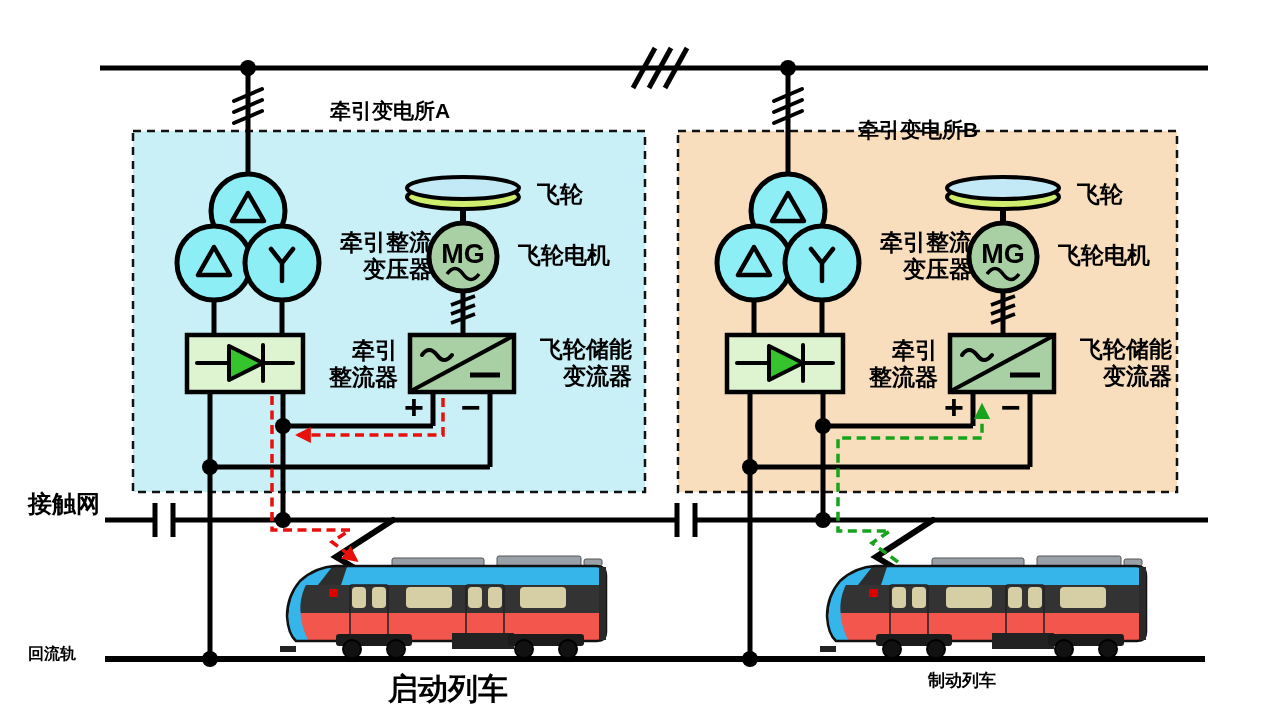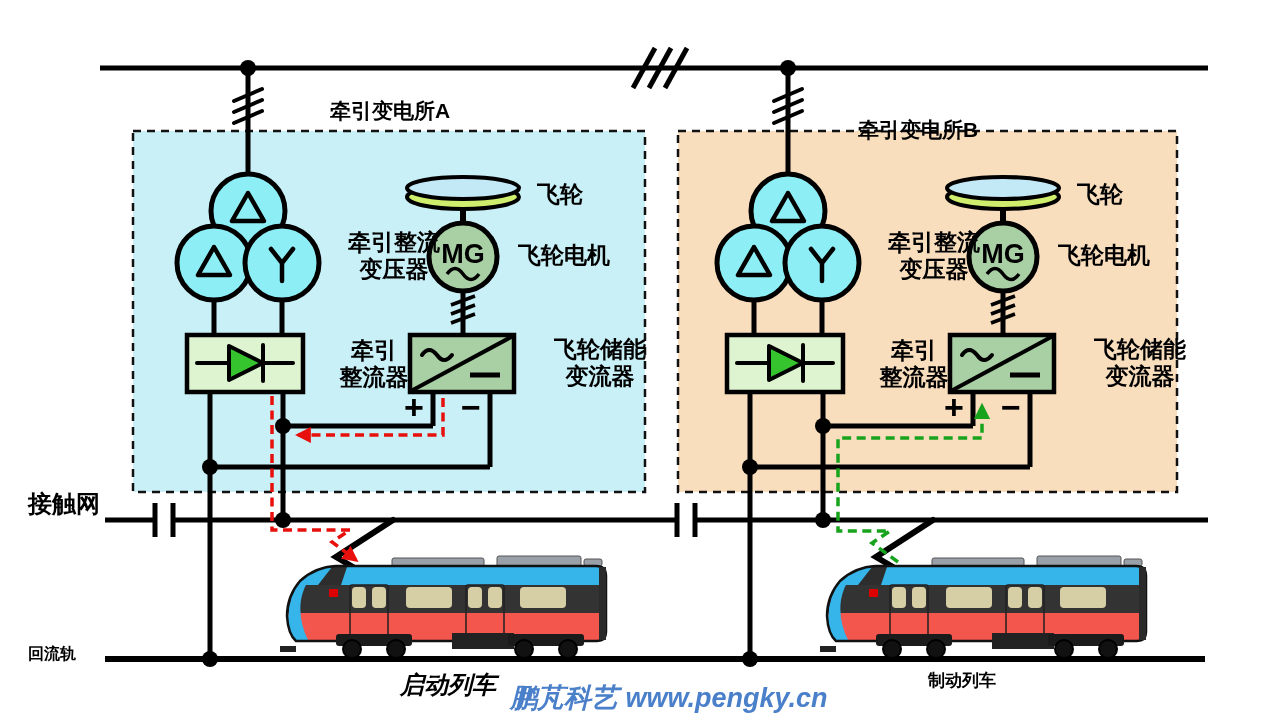--- a/index.html
+++ b/index.html
@@ -1,20 +1,20 @@
 <!DOCTYPE html>
 <html style="--box-a-fill: #c9f0f6; --box-b-fill: #f9debe; --component-cyan: #8deef5; --rectifier-fill: #def3d0; --diode-green: #35c42e; --converter-fill: #a9cfa4; --flywheel-top: #c3e9f6; --flywheel-rim: #cfee6d; --flow-red: #e8100c; --flow-green: #18a31c; --train-blue: #35b5ea; --train-red: #f2564c; --window-band: #333333; --window-beige: #d6cfa5; --train-dark: #1b1b1b; --roof-gray: #9aa0a8; --watermark-blue: #4a7fc9;"><head>
 <meta charset="utf-8">
 <style>
   html,body{margin:0;padding:0;background:#888;}
   #stage{position:relative;width:1280px;height:720px;background:#fff;overflow:hidden;
          font-family:"Liberation Sans","DejaVu Sans",sans-serif;}
   #stage svg{position:absolute;left:0;top:0;}
   .lbl{position:absolute;font-weight:bold;color:#000;white-space:nowrap;line-height:1.18;}
-  .lbl2{text-align:center;margin-left:24px;}
+  .lbl2{text-align:right;}
   .sign{position:absolute;font-weight:bold;color:#000;font-size:34px;line-height:1;}
   .wm{position:absolute;font-style:italic;font-weight:bold;color:var(--watermark-blue,#4a7fc9);}
   
   .wire{stroke:#000;stroke-width:5;fill:none;}
   .wire6{stroke:#000;stroke-width:6;fill:none;}
   .thin{stroke:#000;stroke-width:3.5;fill:none;}
   .dot{fill:#000;stroke:none;}
   .sym{stroke:#000;stroke-width:4.5;fill:none;stroke-linejoin:round;stroke-linecap:round;}
   .sym4{stroke:#000;stroke-width:4;fill:none;stroke-linejoin:round;stroke-linecap:round;}
   .boxA{fill:var(--box-a-fill,#c9f0f6);stroke:#111;stroke-width:2.5;stroke-dasharray:8 6;}
@@ -217,18 +217,17 @@
 </div>
 
 <div class="sign" style="left:404px;top:390px;">+</div>
 <div class="sign" style="left:461px;top:390px;">−</div>
 <div class="sign" style="left:944px;top:390px;">+</div>
 <div class="sign" style="left:1001px;top:390px;">−</div>
 
 <div class="lbl" style="left:28px;top:490px;font-size:24px;">接触网</div>
 <div class="lbl" style="left:28px;top:645px;font-size:16px;">回流轨</div>
 
-<div class="lbl" style="left:400px;top:671px;font-size:24px;font-style:italic;">启动列车</div>
+<div class="lbl" style="left:388px;top:671px;font-size:30px;">启动列车</div>
 <div class="lbl" style="left:928px;top:671px;font-size:17px;">制动列车</div>
 
-<div class="wm" style="left:510px;top:680px;font-size:27px;">鹏芃科艺 www.pengky.cn</div>
 
 </div>
 
 </body></html>

